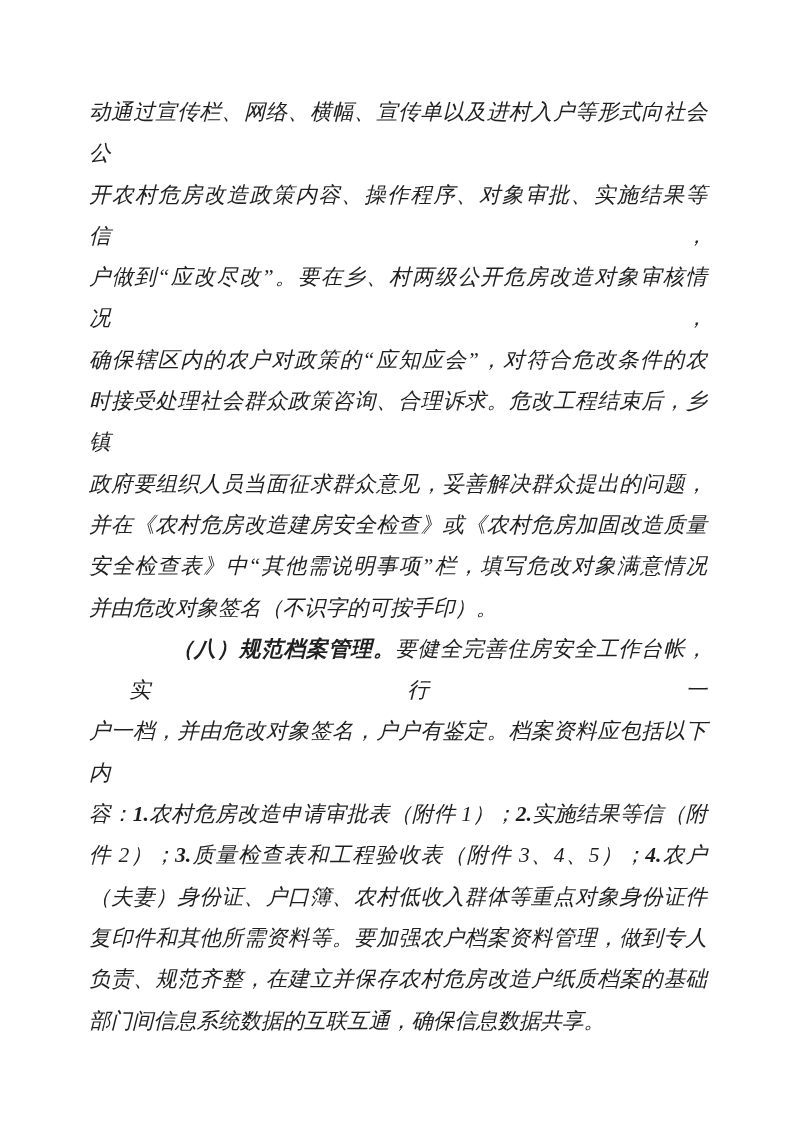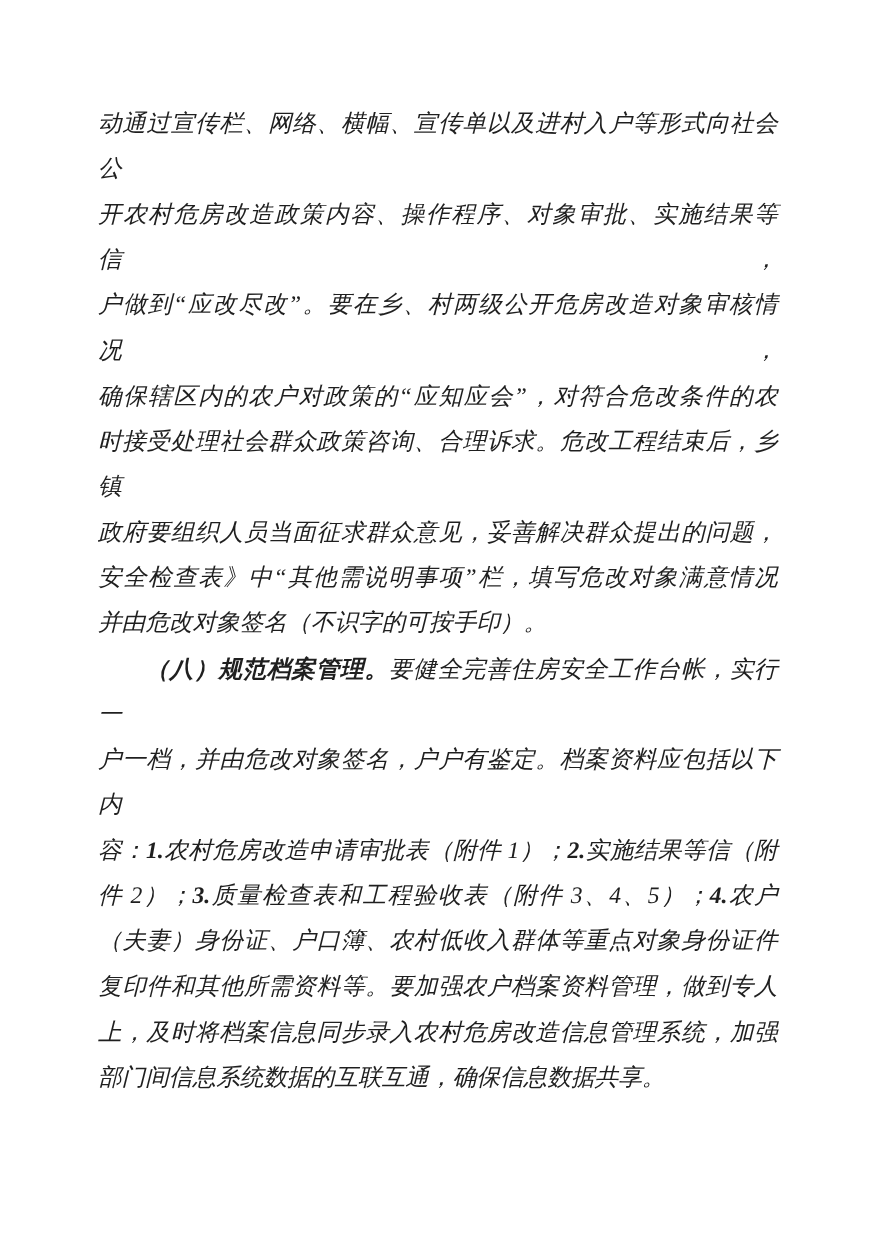--- a/index.html
+++ b/index.html
@@ -25,37 +25,39 @@
     text-align: left;
     font-style: italic;
   }
   .line.justify {
     text-align: justify;
     text-align-last: justify;
     text-justify: inter-character;
   }
   .line.indent {
     text-indent: 43px;
+    margin-left: 40px;
   }
   .seg { display: inline; }
   .seg.bold { font-weight: 700; }
 </style>
 </head>
 <body>
 
 <div class="doc-body">
     <div class="line justify"><span class="seg">动通过宣传栏、网络、横幅、宣传单以及进村入户等形式向社会公</span></div>
     <div class="line justify"><span class="seg">开农村危房改造政策内容、操作程序、对象审批、实施结果等信，</span></div>
     <div class="line justify"><span class="seg">户做到“应改尽改”。要在乡、村两级公开危房改造对象审核情况，</span></div>
     <div class="line justify"><span class="seg">确保辖区内的农户对政策的“应知应会”，对符合危改条件的农</span></div>
     <div class="line justify"><span class="seg">时接受处理社会群众政策咨询、合理诉求。危改工程结束后，乡镇</span></div>
     <div class="line justify"><span class="seg">政府要组织人员当面征求群众意见，妥善解决群众提出的问题，</span></div>
+    <div class="line justify"><span class="seg">并在《农村危房改造建房安全检查》或《农村危房加固改造质量</span></div>
     <div class="line justify"><span class="seg">安全检查表》中“其他需说明事项”栏，填写危改对象满意情况</span></div>
     <div class="line"><span class="seg">并由危改对象签名（不识字的可按手印）。</span></div>
     <div class="line indent justify"><span class="seg bold">（八）规范档案管理。</span><span class="seg">要健全完善住房安全工作台帐，实行一</span></div>
     <div class="line justify"><span class="seg">户一档，并由危改对象签名，户户有鉴定。档案资料应包括以下内</span></div>
     <div class="line justify"><span class="seg">容：</span><span class="seg bold">1.</span><span class="seg">农村危房改造申请审批表（附件 1）；</span><span class="seg bold">2.</span><span class="seg">实施结果等信（附</span></div>
     <div class="line justify"><span class="seg">件 2）；</span><span class="seg bold">3.</span><span class="seg">质量检查表和工程验收表（附件 3、4、5）；</span><span class="seg bold">4.</span><span class="seg">农户</span></div>
     <div class="line justify"><span class="seg">（夫妻）身份证、户口簿、农村低收入群体等重点对象身份证件</span></div>
     <div class="line justify"><span class="seg">复印件和其他所需资料等。要加强农户档案资料管理，做到专人</span></div>
-    <div class="line justify"><span class="seg">上，及时将档案信息同步录入农村危房改造信息管理系统，加强</span></div>
+    <div class="line justify"><span class="seg">负责、规范齐整，在建立并保存农村危房改造户纸质档案的基础</span></div>
     <div class="line"><span class="seg">部门间信息系统数据的互联互通，确保信息数据共享。</span></div>
   </div>
 
 </body></html>

